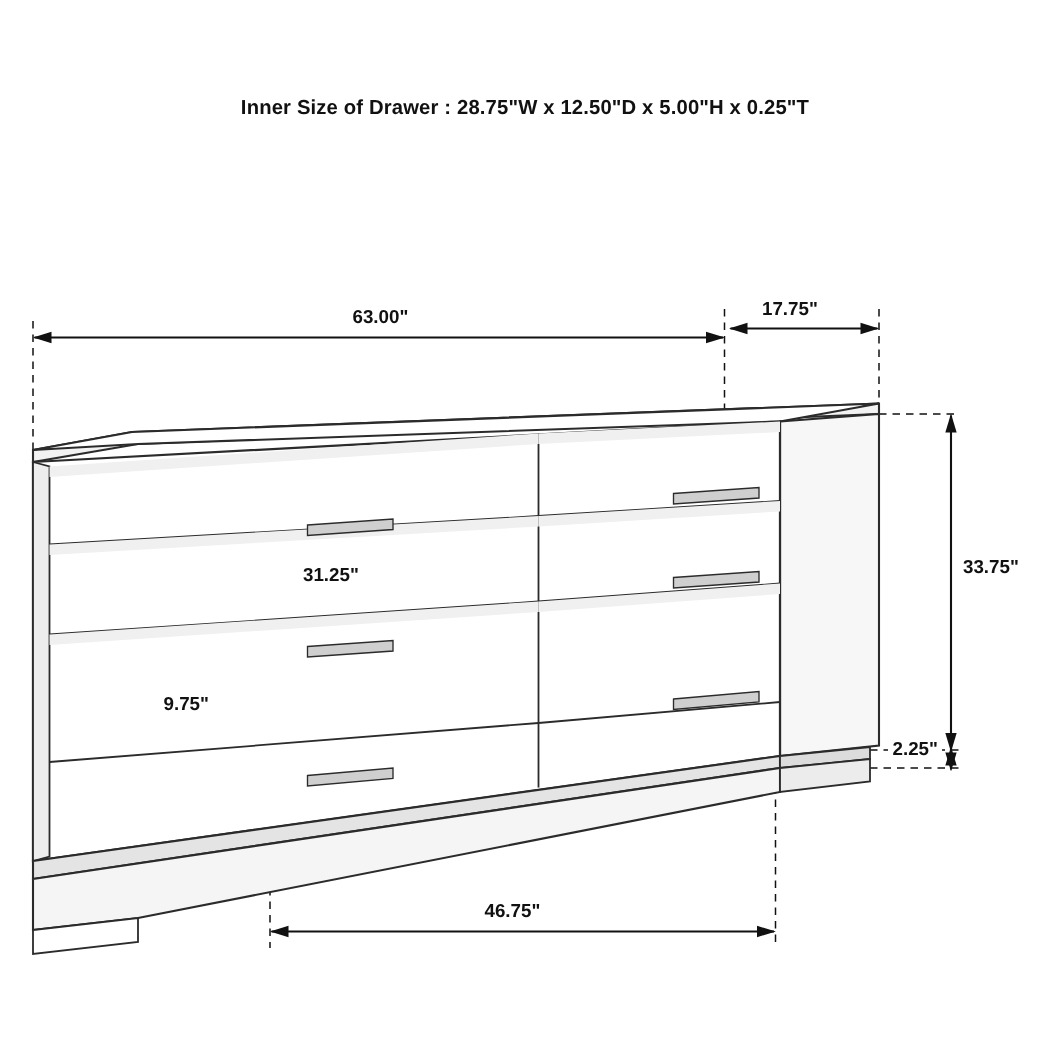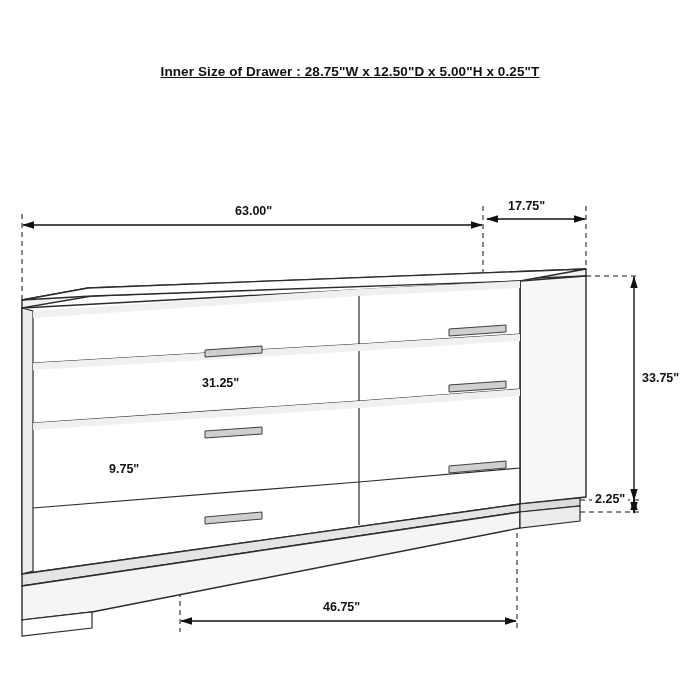--- a/index.html
+++ b/index.html
@@ -22,21 +22,20 @@
   .title {
     position: absolute;
     top: 64px;
     left: 0;
     width: 700px;
     text-align: center;
     font-size: 13.5px;
     font-weight: bold;
     color: #111111;
     letter-spacing: 0.1px;
-    text-decoration: underline;
   }
   svg.diagram {
     position: absolute;
     top: 0;
     left: 0;
     width: 700px;
     height: 700px;
   }
   .dimlabel {
     position: absolute;

